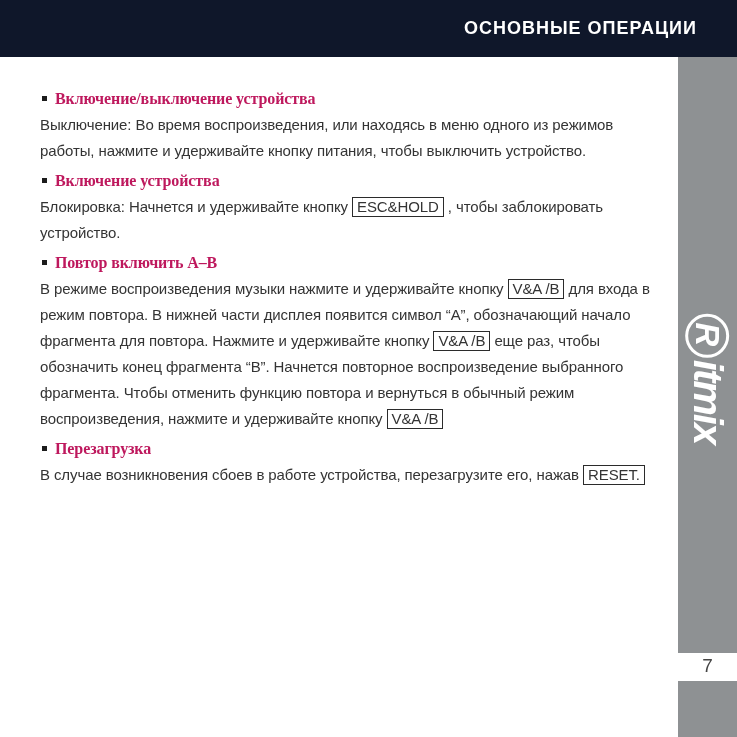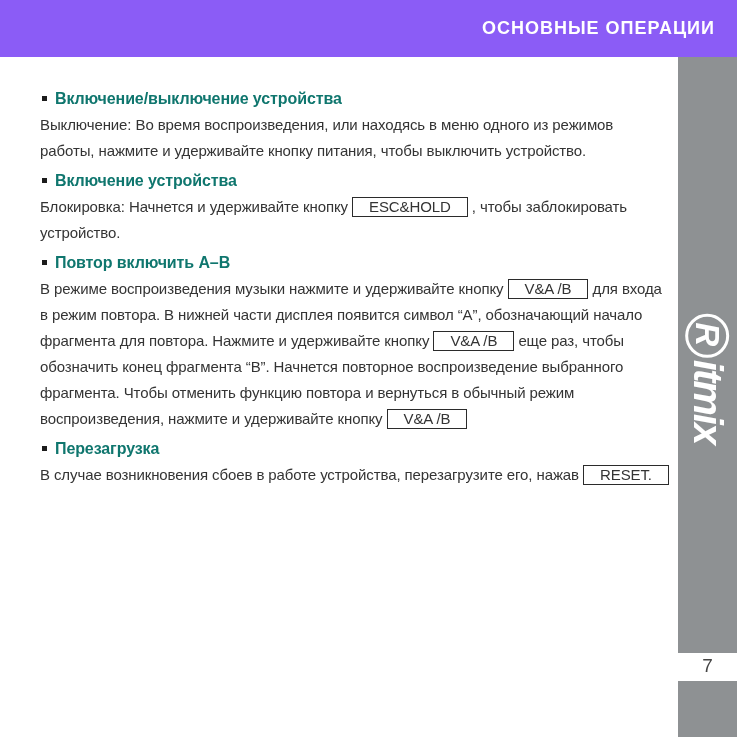--- a/index.html
+++ b/index.html
@@ -7,23 +7,23 @@
     width: 737px; height: 737px;
     background: #ffffff;
     position: relative;
     overflow: hidden;
     font-family: "Liberation Sans", sans-serif;
   }
   
   .header {
     position: absolute; top: 0; left: 0;
     width: 737px; height: 57px;
-    background: #8b5cf6;
+    background: #0f172a;
     display: flex; align-items: center; justify-content: flex-end;
-    box-sizing: border-box; padding-right: 22px;
+    box-sizing: border-box; padding-right: 40px;
   }
   .header-title {
     color: #ffffff; font-size: 18px; font-weight: bold;
     letter-spacing: 1px; white-space: nowrap;
   }
   
   .sidebar-top {
     position: absolute; top: 57px; right: 0;
     width: 59px; height: 596px; background: #8e9193;
   }
@@ -60,33 +60,33 @@
     letter-spacing: -2px;
   }
   
   .content {
     position: absolute; left: 40px; top: 82px;
     width: 630px;
     color: #343434; font-size: 15px; line-height: 26px;
     letter-spacing: -0.1px;
   }
   .section-heading {
-    font-size: 16px; font-weight: bold; color: #0f766e;
+    font-size: 16px; font-weight: bold; color: #be185d;
     line-height: 26px; margin: 4px 0 0 0;
-    position: relative; padding-left: 15px;
+    position: relative; padding-left: 15px; font-family: Liberation Serif, serif;
   }
   .section-heading::before {
     content: ""; position: absolute; left: 2px; top: 10px;
     width: 5px; height: 5px; background: #1c1c1c;
   }
   .para { margin: 0; }
   .key {
     display: inline-block;
     border: 1px solid #2b2b2b;
-    line-height: 18px; padding: 0 16px;
+    line-height: 18px; padding: 0 4px;
     white-space: nowrap;
   }
 </style>
 </head>
 <body>
 
 <div class="header">
   <span class="header-title">ОСНОВНЫЕ ОПЕРАЦИИ</span>
 </div>
 

